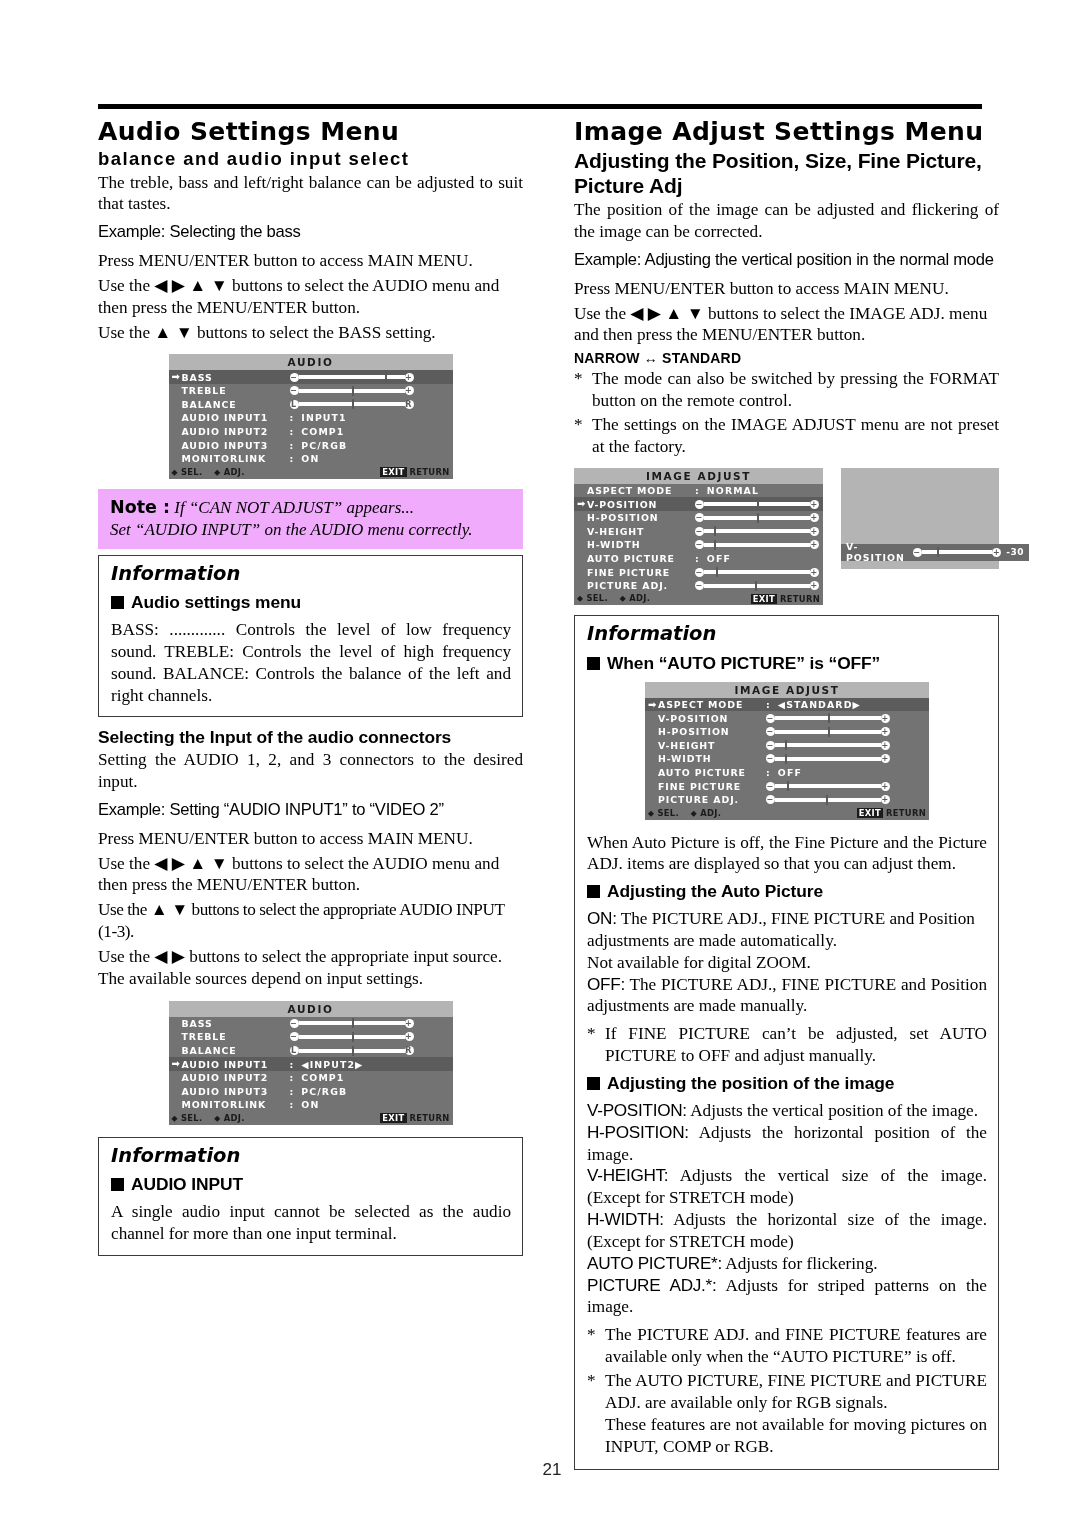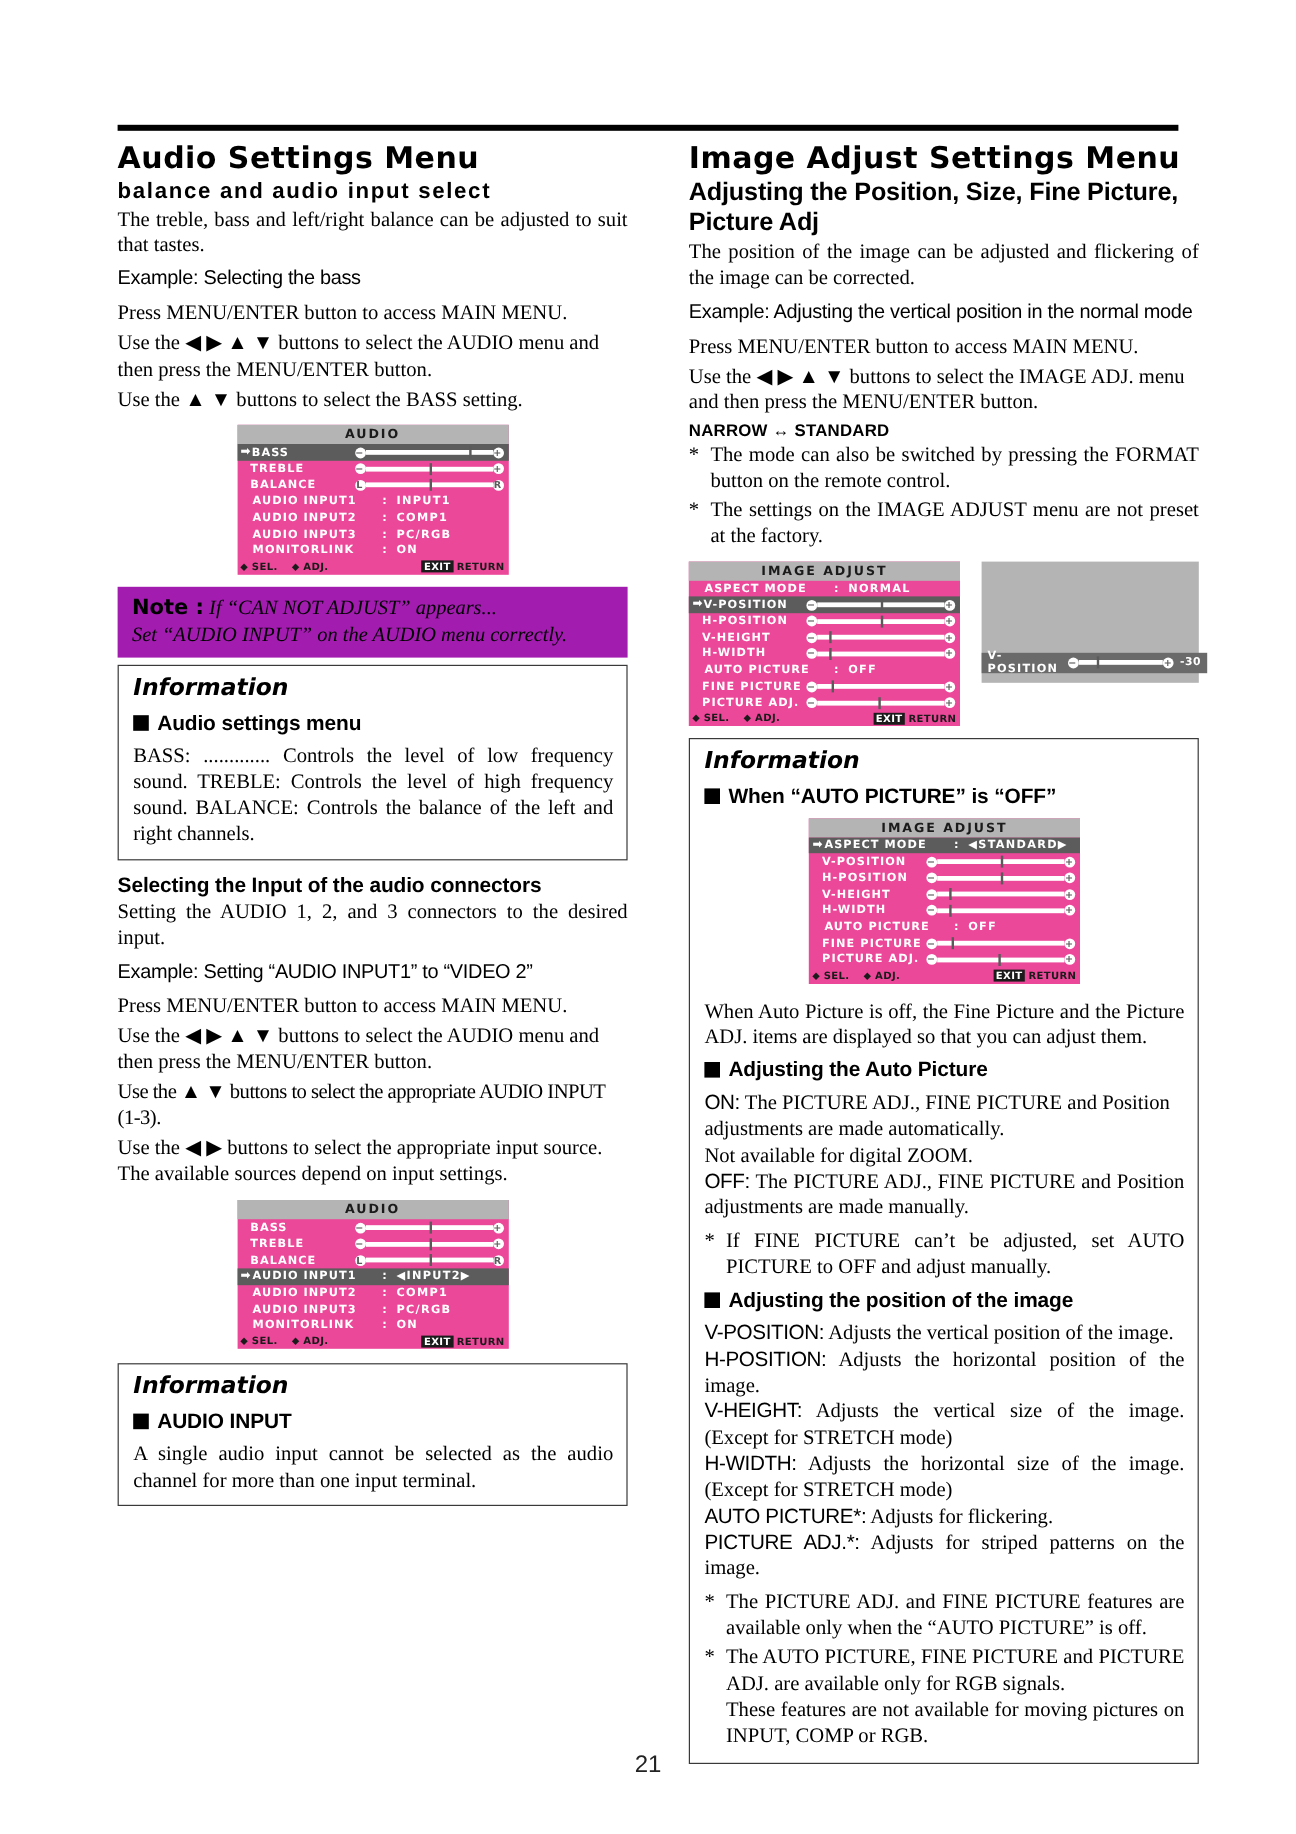--- a/index.html
+++ b/index.html
@@ -109,21 +109,21 @@
   }
   ul.stars li .st {
     position: absolute;
     left: 0;
     top: 0;
   }
   ul.stars li .cont { display: block; }
 
   
   .notebox {
-    background: #a21caf;
+    background: #f0abfc;
     padding: 7px 10px 8px 12px;
     margin: 0 0 6px 0;
   }
   .notebox .nrow {
     font-family: "Liberation Serif", serif;
     font-style: italic;
     font-size: 17px;
     line-height: 1.3;
   }
   .notebox .nlabel {
@@ -166,24 +166,24 @@
   }
   .infobox p.body { margin-bottom: 0; }
 
   .sanslead {
     font-family: "Liberation Sans", sans-serif;
     letter-spacing: -0.3px;
   }
 
   
   .osd {
-    background: #ec4899;
+    background: #737373;
     font-family: "DejaVu Sans", sans-serif;
     color: #ffffff;
-    width: 226px;
+    width: 284px;
     position: relative;
   }
   .osd .osd-title {
     text-align: center;
     font-size: 10.5px;
     font-weight: bold;
     letter-spacing: 1.6px;
     color: #1b1b1b;
     padding: 2px 0 2px 0;
     background: #b4b4b4;
@@ -297,26 +297,26 @@
     font-weight: bold;
     letter-spacing: 1px;
   }
   .vposscreen .bar .lbl { width: 74px; }
 
   .osdwrap { display: flex; gap: 18px; align-items: flex-start; }
   .osd-center { display: flex; justify-content: center; }
 
   .pagenum {
     position: absolute;
-    left: 0;
+    left: 12px;
     top: 1460px;
     width: 884px;
     text-align: center;
     font-family: "Liberation Sans", sans-serif;
-    font-size: 20px;
+    font-size: 17px;
     color: #222;
   }
 </style>
 </head>
 <body>
 
 <div class="page">
 
   <div class="rule"></div>
 

